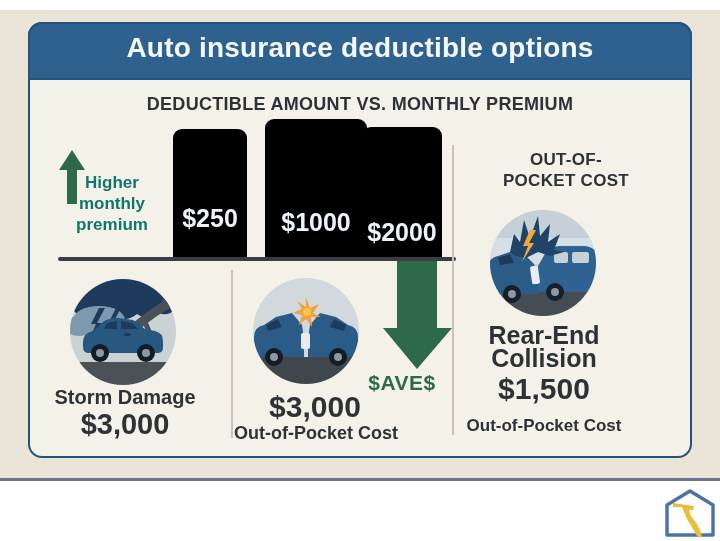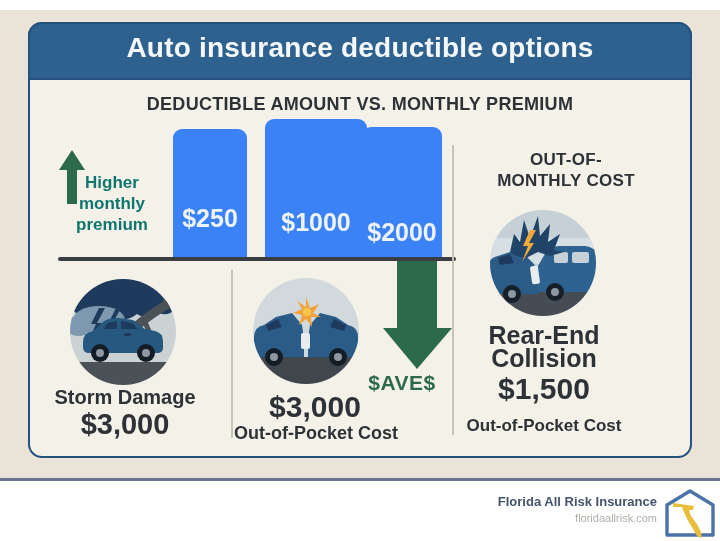--- a/index.html
+++ b/index.html
@@ -12,21 +12,21 @@
   .card-header{position:absolute;left:28px;top:22px;width:664px;height:58px;box-sizing:border-box;
         background:#2E618E;border:2px solid #24517D;border-radius:14px 14px 0 0;}
   .title{position:absolute;left:28px;top:32px;width:664px;text-align:center;
         font-size:28px;font-weight:700;color:#F5F8FA;letter-spacing:.2px;}
   .subtitle{position:absolute;left:28px;top:94px;width:664px;text-align:center;
         font-size:18px;font-weight:700;color:#2D3237;letter-spacing:.3px;}
   
   .premium-label{position:absolute;left:60px;top:172px;width:104px;text-align:center;
         font-size:17px;line-height:21px;font-weight:700;color:#0f766e;white-space:pre-line;}
   .up-arrow{position:absolute;left:58px;top:150px;}
-  .bar{position:absolute;bottom:284px;background:#3b82f6;border-radius:9px 9px 0 0;
+  .bar{position:absolute;bottom:284px;background:#000000;border-radius:9px 9px 0 0;
         display:flex;align-items:flex-end;justify-content:center;
         color:#EDF3F8;font-weight:700;font-size:25px;}
   .bar-1{left:173px;width:74px;padding-bottom:24px;}
   .bar-2{left:265px;width:102px;padding-bottom:20px;}
   .bar-3{left:362px;width:80px;padding-bottom:10px;}
   .baseline{position:absolute;left:58px;top:257px;width:398px;height:4px;background:#3A3E42;border-radius:2px;}
   .down-arrow{position:absolute;left:379px;top:261px;}
   .save-label{position:absolute;left:352px;top:371px;width:100px;text-align:center;
         font-size:21px;font-weight:700;color:#2D6A4C;letter-spacing:.5px;}
   
@@ -146,21 +146,21 @@
       <circle cx="86" cy="80" r="9" fill="#141D26"></circle>
         <circle cx="86" cy="80" r="4" fill="#8D98A2"></circle>
       <polygon points="54,20 58,31 67,27 61,36 69,40 59,40 60,50 54,42 47,48 50,38 41,36 50,32 45,24 54,30" fill="#F0A33C"></polygon>
       <circle cx="55" cy="35" r="4" fill="#F6C74B"></circle>
     </g>
   </svg>
   <div class="mid-amount">$3,000</div>
   <div class="mid-caption">Out-of-Pocket Cost</div>
 
   <div class="oop-heading">OUT-OF-
-MONTHLY COST</div>
+POCKET COST</div>
   <svg class="icon rearend-icon" width="110" height="110" viewBox="0 0 110 110">
     <defs>
         <clipPath id="c3">
           <circle cx="55" cy="55" r="53"></circle>
         </clipPath>
       </defs>
     <circle cx="55" cy="55" r="53" fill="#C6D0D7"></circle>
     <g clip-path="url(#c3)">
       <rect x="0" y="30" width="110" height="26" fill="#D6DFE4"></rect>
       <rect x="0" y="84" width="110" height="26" fill="#454C53"></rect>
@@ -177,21 +177,17 @@
       <polygon points="22,44 26,26 32,34 36,12 42,30 50,8 52,28 62,16 60,34 72,26 66,42 76,44 62,48 50,44 38,50 28,48" fill="#1F4468"></polygon>
       <polygon points="42,22 35,38 40,38 34,54 46,35 41,35 48,22" fill="#F2A93B"></polygon>
     </g>
   </svg>
   <div class="rear-title">Rear-End
 Collision</div>
   <div class="rear-amount">$1,500</div>
   <div class="rear-caption">Out-of-Pocket Cost</div>
 
   <div class="footer-line"></div>
-  <div class="footer-text">
-    <div class="brand">Florida All Risk Insurance</div>
-    <div class="website">floridaallrisk.com</div>
-  </div>
   <svg class="logo" width="52" height="50" viewBox="0 0 52 50">
     <path d="M26,3 L49,17 L49,47 L3,47 L3,17 Z" fill="none" stroke="#4C72A8" stroke-width="3.4" stroke-linejoin="round"></path>
     <polygon points="9,15 30,18 29,22 25,22 27,28 33,36 37,44 38,50 33,48 29,41 23,31 20,24 18,19 9,19" fill="#E9BE3C"></polygon>
   </svg>
 </div>
 
 </body></html>

